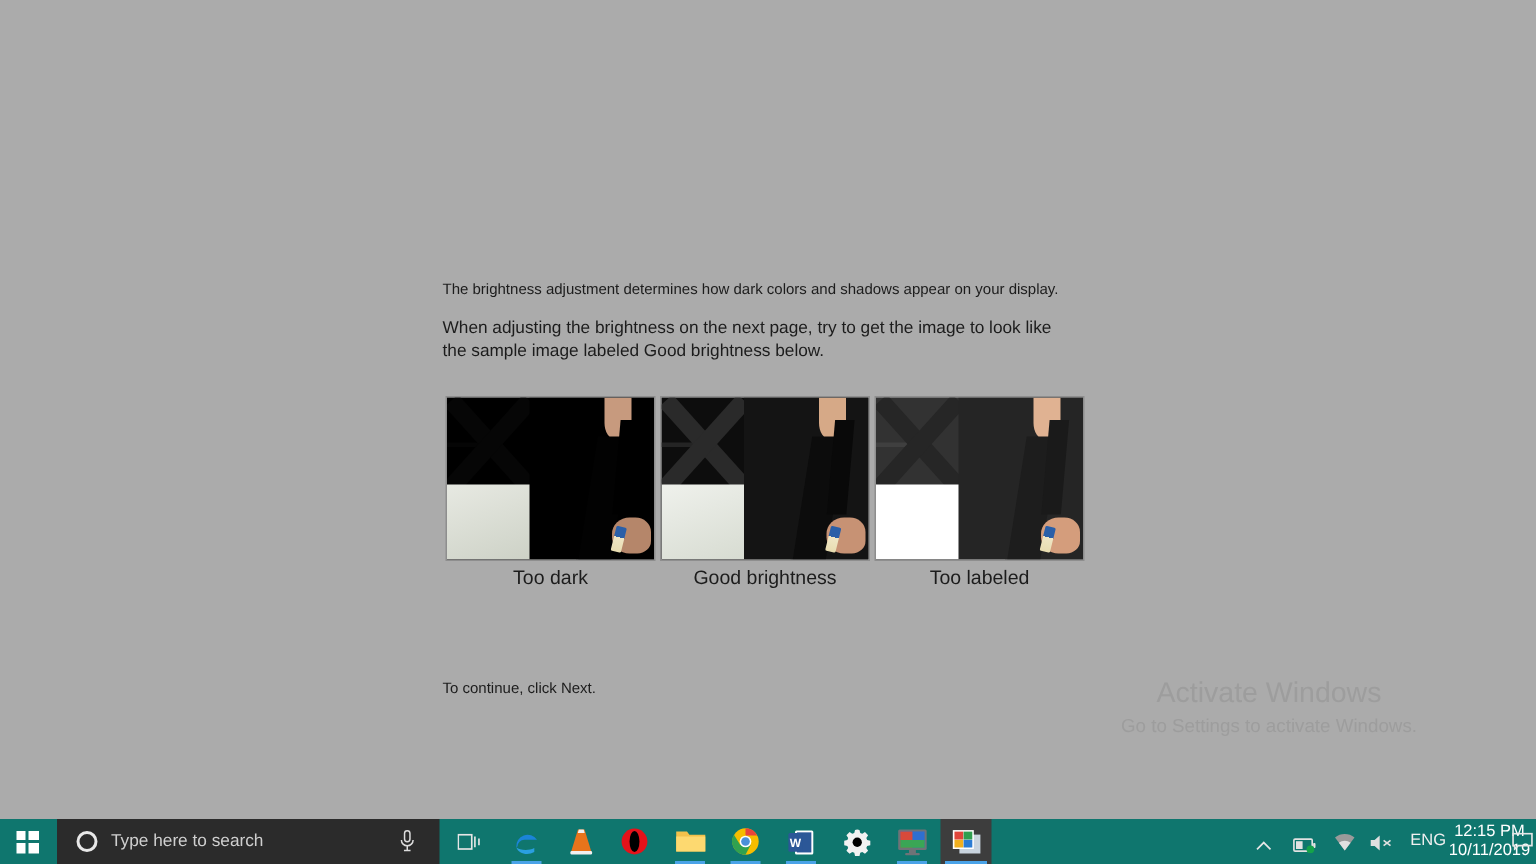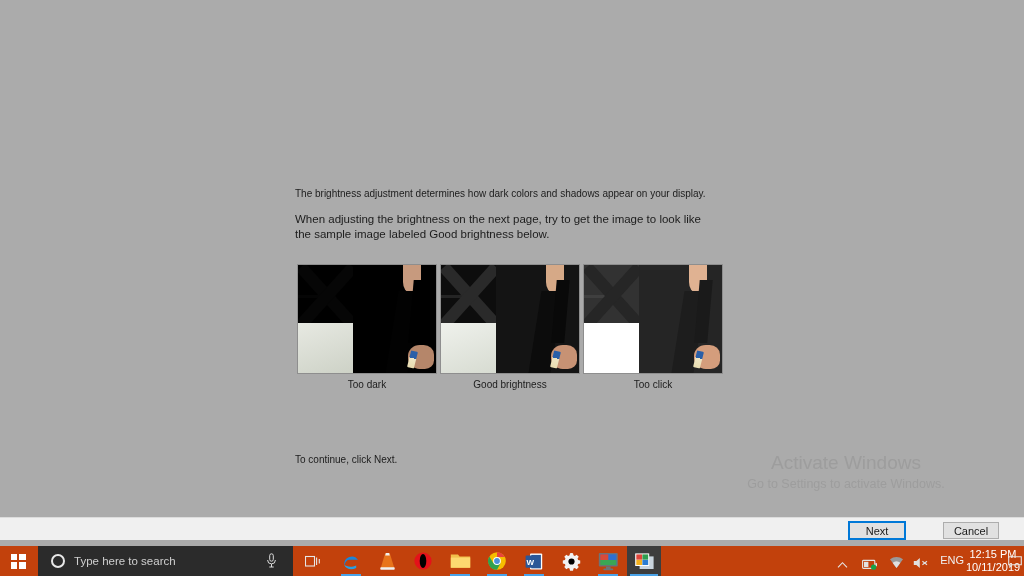--- a/index.html
+++ b/index.html
@@ -153,21 +153,21 @@
   .pen {
     position: absolute; right: 20px; bottom: 5px;
     width: 7px; height: 17px; transform: rotate(14deg);
     border-radius: 1px;
     background: linear-gradient(180deg,#2a5fa8 0%,#2a5fa8 42%,#efe6c5 42%,#e8dcb0 100%);
   }
 
   .caption {
     position: absolute; top: 113px; width: 142px;
     text-align: center;
-    font-size: 10px; color: #1c1c1c; line-height: 15px;
+    font-size: 13px; color: #1c1c1c; line-height: 15px;
   }
   #cap-dark   { left: -1px; }
   #cap-good   { left: 142px; }
   #cap-bright { left: 285px; }
 
   
   #watermark {
     position: absolute; right: 28px; bottom: 24px;
     text-align: center; width: 300px;
     pointer-events: none;
@@ -198,21 +198,21 @@
     border: 1px solid #0078d7;
     outline: 1px solid #0078d7;
     background: #e1e1e1;
   }
   #btn-cancel { right: 25px; }
 
   
   #taskbar {
     position: absolute; left: 0; top: 546px;
     width: 1024px; height: 30px;
-    background: #c2410c;
+    background: #0f766e;
   }
   #start-btn {
     position: absolute; left: 0; top: 0; width: 36px; height: 30px;
     display: flex; align-items: center; justify-content: center;
   }
   .winlogo {
     width: 15px; height: 15px;
     display: grid; grid-template-columns: 1fr 1fr; grid-template-rows: 1fr 1fr;
     gap: 1.5px;
   }
@@ -340,35 +340,31 @@
             <div class="lapel" style="background:#1d1d1d;"></div>
             <div class="shirt" style="background:#1a1a1a;"></div>
           </div>
           <div class="hand" style="background:#d49d7c;"></div>
           <div class="pen"></div>
         </div>
       </div>
 
       <div class="caption" id="cap-dark">Too dark</div>
       <div class="caption" id="cap-good">Good brightness</div>
-      <div class="caption" id="cap-bright">Too click</div>
+      <div class="caption" id="cap-bright">Too labeled</div>
     </div>
 
     <div id="continue-text">To continue, click Next.</div>
 
     <div id="watermark">
       <div id="wm-title">Activate Windows</div>
       <div id="wm-sub">Go to Settings to activate Windows.</div>
     </div>
   </div>
 
-  <div id="footer">
-    <div class="dlgbtn" id="btn-next">Next</div>
-    <div class="dlgbtn" id="btn-cancel">Cancel</div>
-  </div>
 </div>
 
 <div id="taskbar">
 
   <div id="start-btn">
     <span class="winlogo">
       <i></i>
         <i></i>
         <i></i>
         <i></i>

